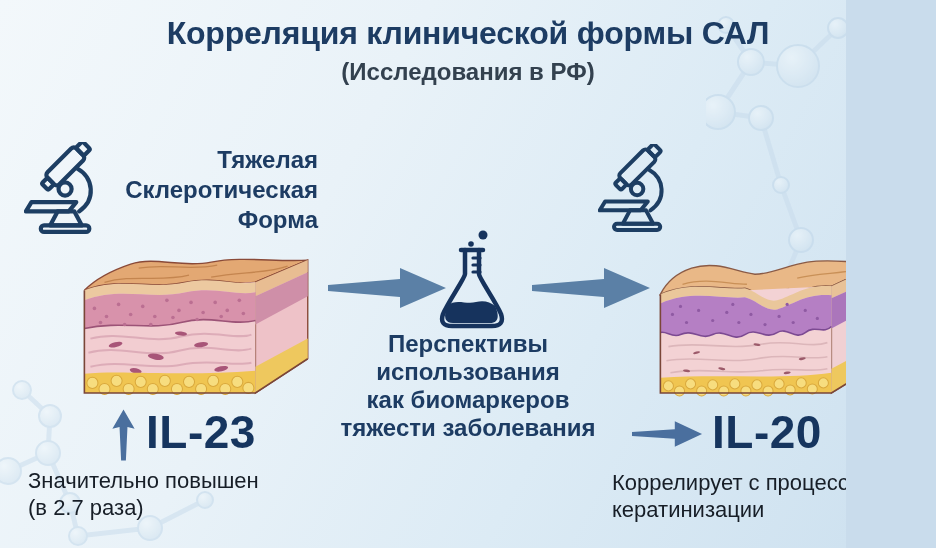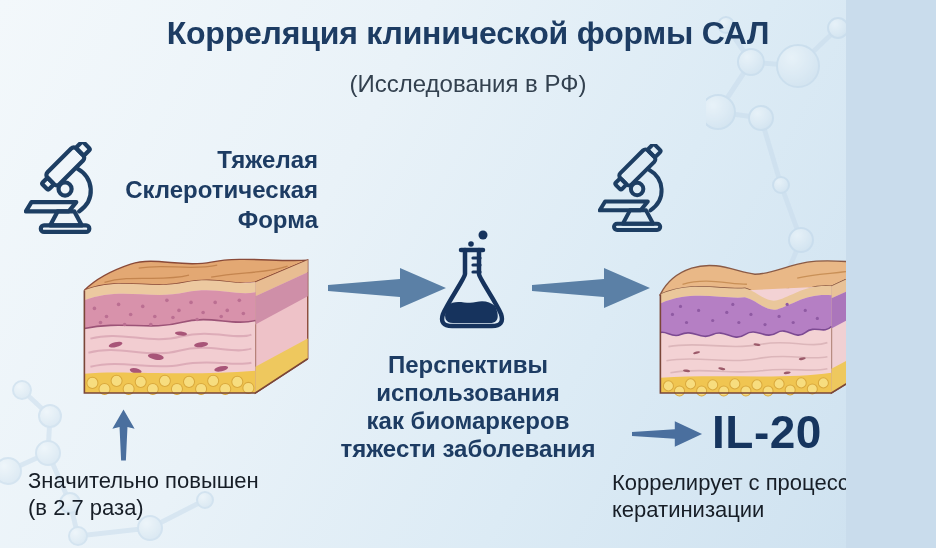--- a/index.html
+++ b/index.html
@@ -8,21 +8,21 @@
     position:relative; width:846px; height:548px; overflow:hidden;
     background:linear-gradient(118deg,#f3f8fb 0%,#e9f2f8 38%,#dcebf5 68%,#cfe2f0 100%);
   }
   .abs{ position:absolute; }
   .pre{ white-space:pre-line; }
 
   .title-wrap{ top:14px; left:0; width:936px; text-align:center; }
   .title-line{
     font-size:32px; font-weight:800; color:#1d3c63; line-height:39px; letter-spacing:-0.2px;
   }
-  .subtitle{ font-size:24px; font-weight:400; color:#33414f; margin-top:17px; }
+  .subtitle{ font-size:24px; font-weight:700; color:#33414f; margin-top:5px; }
 
   .section-heading{
     font-size:24px; font-weight:800; color:#1d3c63; line-height:30px; text-align:right;
   }
   .center-text{
     font-size:24px; font-weight:800; color:#1d3c63; line-height:28px; text-align:center;
   }
   .cytokine{
     font-size:46px; font-weight:800; color:#16355f; letter-spacing:0.5px; line-height:52px;
   }
@@ -196,20 +196,21 @@
       </g>
       <path d="M24,50 L24,152 L194,152 L246,118" fill="none" stroke="#7a4638" stroke-width="1.6"></path>
     </svg>
   </span>
 
   <span class="abs" style="left:110px; top:404px; width:27px; height:62px;">
     <svg width="27" height="62" viewBox="0 0 34 64">
       <polygon points="14,64 12,22 3,24 17,0 31,24 22,22 20,64" fill="#4a6f9e"></polygon>
     </svg>
   </span>
+  <div class="abs cytokine" style="left:146px; top:406px;">IL-23</div>
   <div class="abs caption pre" style="left:28px; top:467px; width:302px;">Значительно повышен
 (в 2.7 раза)</div>
 
   <span class="abs" style="left:328px; top:263px; width:120px; height:50px;">
     <svg width="120" height="50" viewBox="0 0 120 50">
       <polygon points="0,22 72,16 72,5 118,25 72,45 72,34 0,28" fill="#5b80a6"></polygon>
     </svg>
   </span>
 
   <span class="abs" style="left:426px; top:228px; width:92px; height:112px;">
@@ -224,21 +225,21 @@
       <path d="M21,78 C30,70 40,77 50,74 C58,72 64,74 69,78 C72,84 75,95 64,95 L27,95 Q15,95 21,78 Z" fill="#16335d"></path>
     </svg>
   </span>
 
   <span class="abs" style="left:532px; top:263px; width:120px; height:50px;">
     <svg width="120" height="50" viewBox="0 0 120 50">
       <polygon points="0,22 72,16 72,5 118,25 72,45 72,34 0,28" fill="#5b80a6"></polygon>
     </svg>
   </span>
 
-  <div class="abs center-text pre" style="left:318px; top:351px; width:300px;">Перспективы
+  <div class="abs center-text pre" style="left:318px; top:330px; width:300px;">Перспективы
 использования
 как биомаркеров
 тяжести заболевания</div>
 
   <span class="abs" style="left:598px; top:144px; width:80px; height:90px;">
     <svg width="80" height="90" viewBox="0 0 90 100">
       <g fill="none" stroke="#1d3e63" stroke-width="4.5" stroke-linecap="round" stroke-linejoin="round">
         <g transform="rotate(45 40 30)">
           <rect x="31" y="2" width="18" height="44" rx="4"></rect>
           <rect x="34" y="-8" width="12" height="10" rx="2"></rect>

